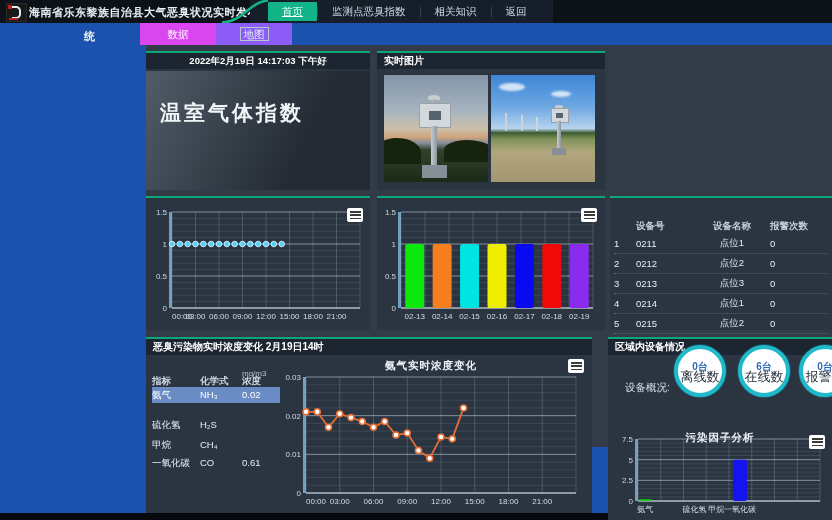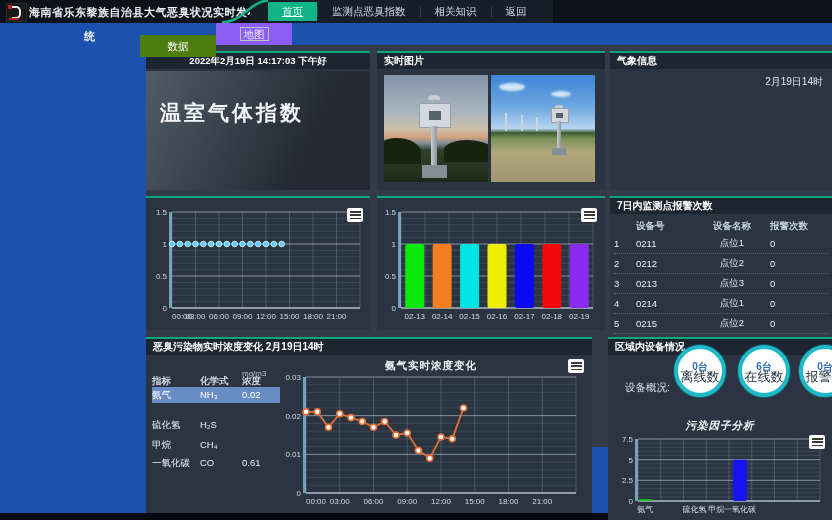--- a/index.html
+++ b/index.html
@@ -17,21 +17,21 @@
   .navbar{position:absolute;left:250px;top:0;width:303px;height:23px;background:#161e29;}
   .nav-curve{position:absolute;left:-28px;top:0;}
   .nav-items{position:absolute;left:18px;top:0;height:23px;display:flex;align-items:center;}
   .nav-item{font-size:10.5px;color:#cdd8e3;padding:0 14px;height:19px;line-height:19px;margin-top:0px;cursor:pointer;white-space:nowrap;}
   .nav-item.active{background:#12b487;color:#fff;border-radius:1px;text-decoration:underline;}
   .nav-sep{width:1px;height:10px;background:#314050;}
   
   .side-title{position:absolute;left:84px;top:29px;font-size:11px;font-weight:bold;color:#eef3f8;z-index:4;}
   .tabs{position:absolute;left:140px;top:23px;height:22px;display:flex;z-index:4;}
   .tab{width:76px;height:22px;line-height:22px;text-align:center;font-size:10.5px;color:#e6edf4;background:#8b5cf6;cursor:pointer;}
-  .tab.active{background:#4d7c0f;color:#fff;margin-top:12px;}
+  .tab.active{background:#d946ef;color:#fff;}
   .tab .focusbox{border:1px solid #b9c6d2;padding:0 3px;}
   
   .main-bg{position:absolute;left:146px;top:45px;width:686px;height:402px;background:#323b47;z-index:1;}
   .bottombar{position:absolute;left:0;top:513px;width:832px;height:7px;background:#060a0f;z-index:2;}
   .panel{position:absolute;background:#2b3441;border-top:2px solid #0aa878;box-sizing:border-box;z-index:3;}
   .panel-h{height:16px;background:#1d2530;color:#fff;font-size:10px;font-weight:bold;line-height:16px;padding:0 7px;white-space:nowrap;overflow:hidden;}
   .panel-h.center{text-align:center;}
   
   #p-greet .body{position:absolute;left:0;top:18px;right:0;bottom:0;background:linear-gradient(115deg,#515c66 0%,#39434d 35%,#232a33 70%);}
   #p-greet .headline{position:absolute;left:14px;top:28px;font-size:21px;font-weight:bold;letter-spacing:3px;color:#f2f5f8;}
@@ -141,24 +141,20 @@
       <div class="ph-post" style="left:45px;top:42px;height:14px;"></div>
       <div class="ph-dome" style="left:64px;top:30px;width:8px;height:3px;"></div>
       <div class="ph-box" style="left:60px;top:33px;width:16px;height:13px;">
         <div class="ph-screen" style="left:4px;top:4px;width:7px;height:5px;"></div>
       </div>
       <div class="ph-pole" style="left:66px;top:46px;width:4px;height:28px;"></div>
       <div class="ph-base" style="left:61px;top:73px;width:14px;height:7px;"></div>
     </div>
   </div>
 
-  <div class="panel" id="p-weather" style="left:610px;top:51px;width:222px;height:139px;">
-    <div class="panel-h">气象信息</div>
-    <div class="stamp">2月19日14时</div>
-  </div>
 
   <div class="panel" style="left:146px;top:196px;width:224px;height:134px;">
     <div class="chart" style="left:0;top:0;width:224px;height:132px;">
         <svg width="224" height="132">
           <line x1="26" y1="14" x2="214" y2="14" stroke="rgba(205,220,235,0.55)" stroke-width="1"></line>
           <line x1="26" y1="20.4" x2="214" y2="20.4" stroke="rgba(160,180,200,0.22)" stroke-width="0.7"></line>
           <line x1="26" y1="26.8" x2="214" y2="26.8" stroke="rgba(160,180,200,0.22)" stroke-width="0.7"></line>
           <line x1="26" y1="33.2" x2="214" y2="33.2" stroke="rgba(160,180,200,0.22)" stroke-width="0.7"></line>
           <line x1="26" y1="39.6" x2="214" y2="39.6" stroke="rgba(160,180,200,0.22)" stroke-width="0.7"></line>
           <line x1="26" y1="46" x2="214" y2="46" stroke="rgba(205,220,235,0.55)" stroke-width="1"></line>
@@ -263,21 +259,20 @@
           <rect x="165.35714285714286" y="46" width="19" height="64" rx="2" fill="#f00a0a"></rect>
           <text x="174.85714285714286" y="121" text-anchor="middle" fill="#d5dde6" font-size="8">02-18</text>
           <rect x="192.78571428571428" y="46" width="19" height="64" rx="2" fill="#8a2bf0"></rect>
           <text x="202.28571428571428" y="121" text-anchor="middle" fill="#d5dde6" font-size="8">02-19</text>
         </svg>
       </div>
     <div class="menu-ic" style="right:8px;top:10px;"></div>
   </div>
 
   <div class="panel" style="left:610px;top:196px;width:222px;height:134px;">
-    <div class="panel-h">7日内监测点报警次数</div>
     <div class="atable" id="alarm-table">
         <div class="arow head">
           <div></div>
           <div>设备号</div>
           <div class="c-name">设备名称</div>
           <div>报警次数</div>
         </div>
         <div class="arow">
           <div>1</div>
           <div>0211</div>
@@ -407,21 +402,21 @@
           <circle cx="187.5" cy="38.93333333333334" r="3" fill="#ffffff" stroke="#e56f35" stroke-width="1.6"></circle>
         </svg>
       </div>
     <div class="menu-ic" style="right:8px;top:20px;"></div>
   </div>
 
   <div class="panel" style="left:608px;top:337px;width:224px;height:183px;">
     <div class="panel-h">区域内设备情况</div>
     <div class="ov-label">设备概况:</div>
     <div id="stats"></div>
-    <div class="chart-title" style="left:0;top:80px;width:224px;font-style:italic;">污染因子分析</div>
+    <div class="chart-title" style="left:0;top:92px;width:224px;">污染因子分析</div>
     <div class="chart" style="left:2px;top:94px;width:218px;height:86px;">
         <svg width="218" height="86">
           <line x1="28" y1="6" x2="210" y2="6" stroke="rgba(205,220,235,0.55)" stroke-width="1"></line>
           <line x1="28" y1="10.133333333333333" x2="210" y2="10.133333333333333" stroke="rgba(160,180,200,0.22)" stroke-width="0.7"></line>
           <line x1="28" y1="14.266666666666667" x2="210" y2="14.266666666666667" stroke="rgba(160,180,200,0.22)" stroke-width="0.7"></line>
           <line x1="28" y1="18.4" x2="210" y2="18.4" stroke="rgba(160,180,200,0.22)" stroke-width="0.7"></line>
           <line x1="28" y1="22.533333333333335" x2="210" y2="22.533333333333335" stroke="rgba(160,180,200,0.22)" stroke-width="0.7"></line>
           <line x1="28" y1="26.666666666666668" x2="210" y2="26.666666666666668" stroke="rgba(205,220,235,0.55)" stroke-width="1"></line>
           <line x1="28" y1="30.8" x2="210" y2="30.8" stroke="rgba(160,180,200,0.22)" stroke-width="0.7"></line>
           <line x1="28" y1="34.93333333333334" x2="210" y2="34.93333333333334" stroke="rgba(160,180,200,0.22)" stroke-width="0.7"></line>

